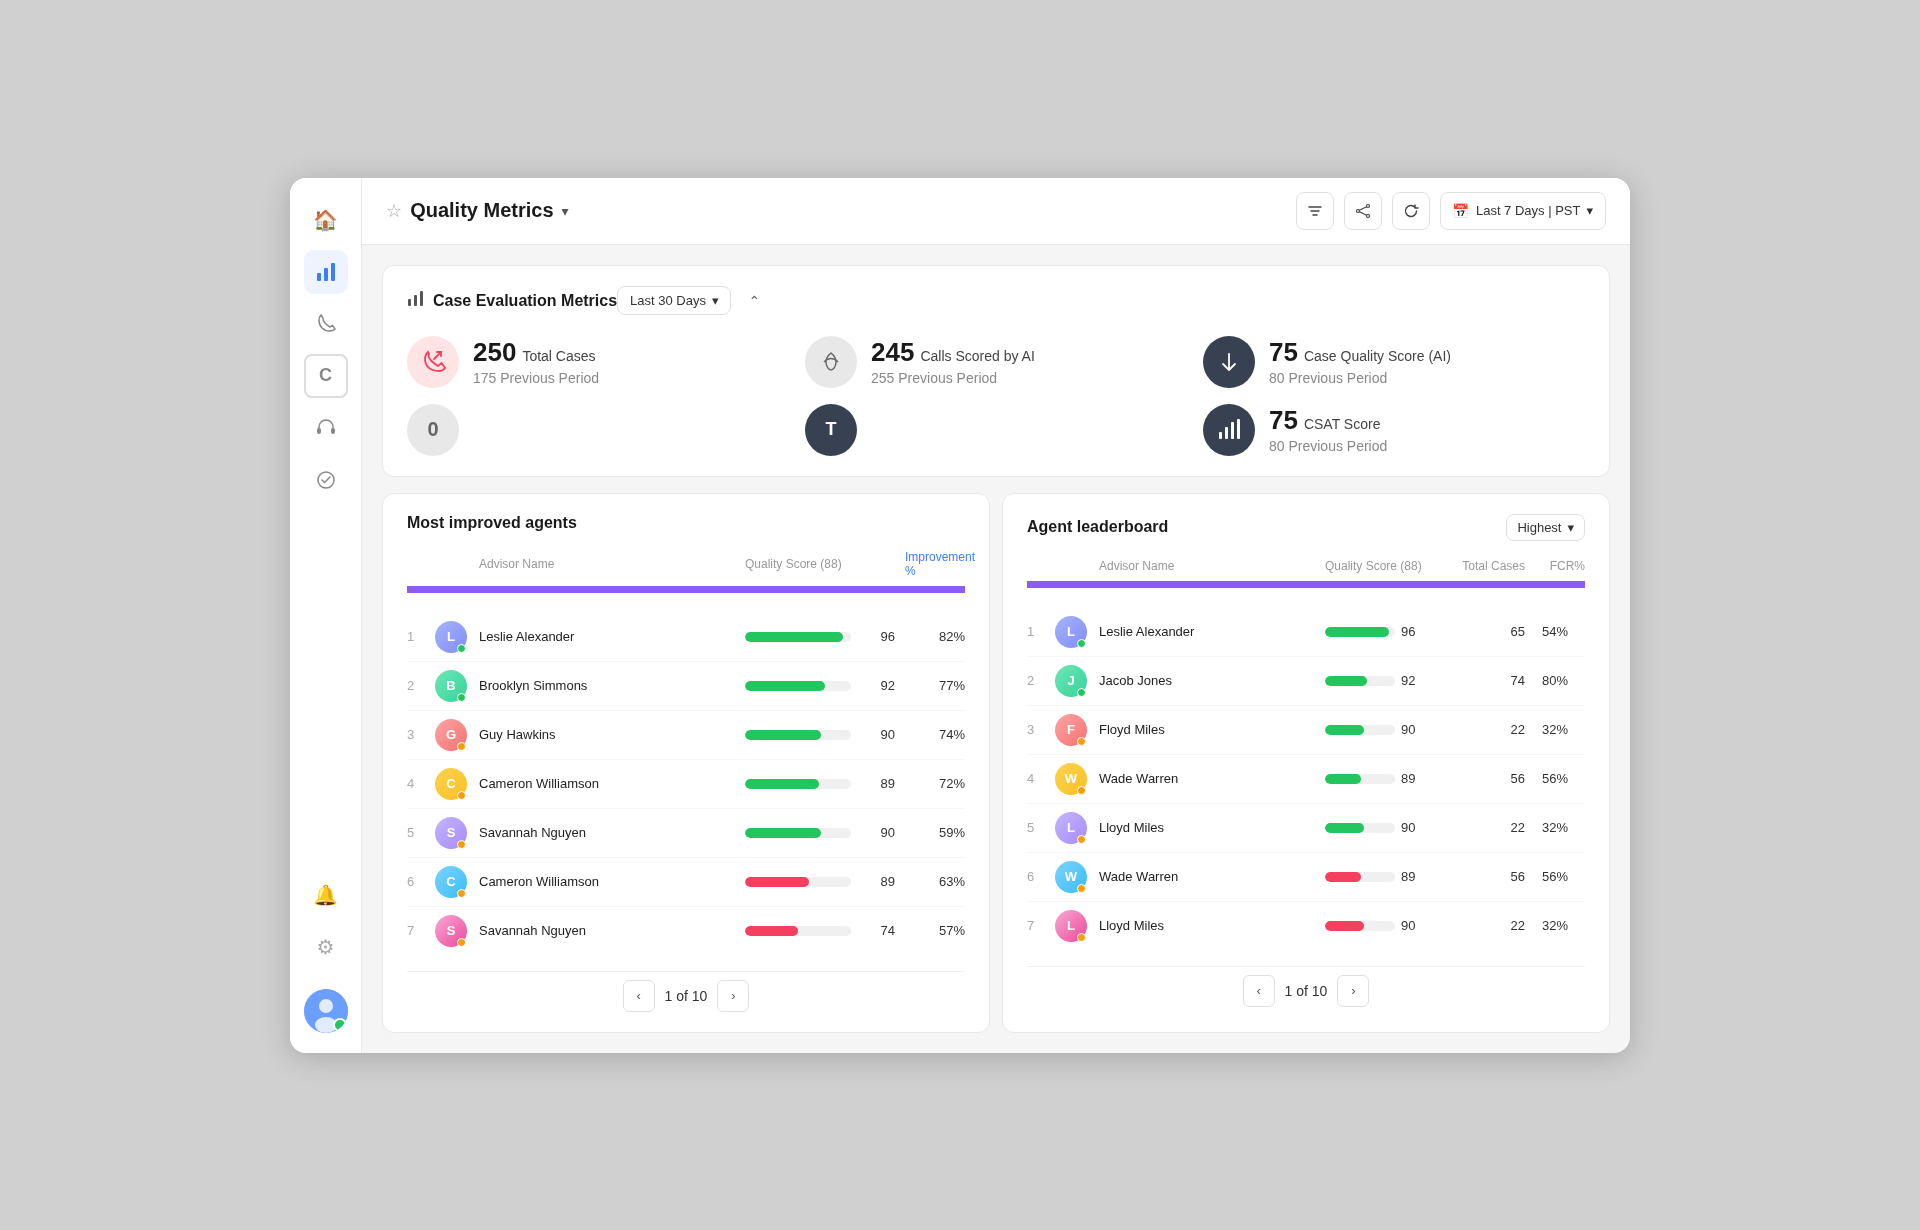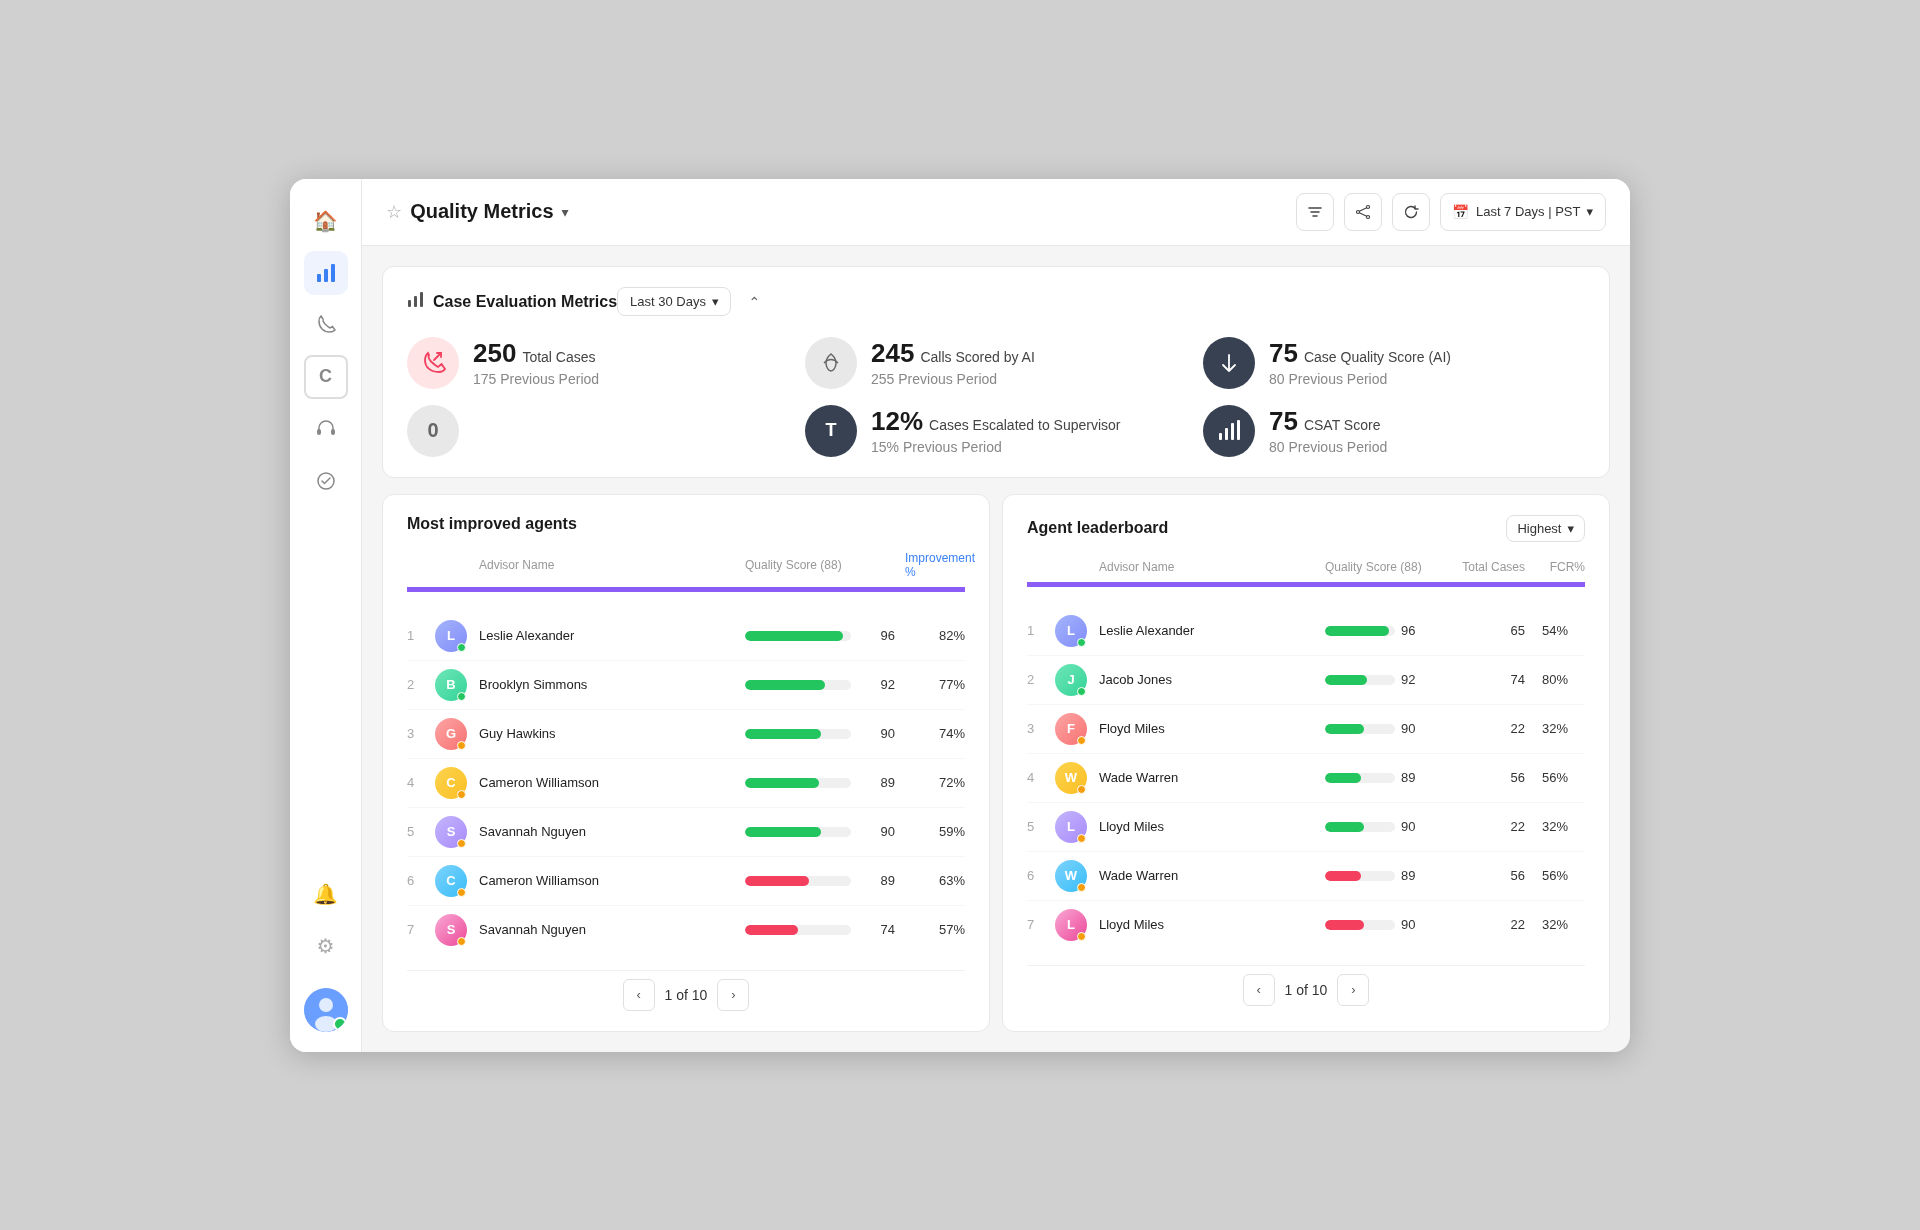--- a/index.html
+++ b/index.html
@@ -266,21 +266,21 @@
       font-size: 13px;
       color: #333;
       cursor: pointer;
       background: #fff;
     }
     
     .table-header-row {
       display: flex;
       align-items: center;
       padding: 4px 0 8px;
-      border-bottom: 5px solid #8b5cf6;
+      border-bottom: 7px solid #8b5cf6;
       margin-bottom: 20px;
     }
     .col-rank { width: 28px; font-size: 12px; color: #999; }
     .col-avatar { width: 44px; }
     .col-name { flex: 1; font-size: 12px; color: #999; }
     .col-bar { width: 160px; font-size: 12px; color: #999; }
     .col-pct { width: 60px; font-size: 12px; color: #3b82f6; }
     
     .col-qscore { width: 120px; font-size: 12px; color: #999; }
     .col-cases { width: 80px; font-size: 12px; color: #999; text-align: right; }
@@ -522,27 +522,20 @@
               </div>
               <div class="metric-sub">80 Previous Period</div>
             </div>
           </div>
 
           <div class="metric-item">
             <div class="metric-icon-wrap gray" style="font-size:20px; font-weight:700; color:#666;">0</div>
           </div>
           <div class="metric-item">
             <div class="metric-icon-wrap dark" style="font-size:18px; font-weight:700; color:#fff;">T</div>
-            <div class="metric-info">
-              <div class="metric-main">
-                <span class="metric-number">12%</span>
-                <span class="metric-label">Cases Escalated to Supervisor</span>
-              </div>
-              <div class="metric-sub">15% Previous Period</div>
-            </div>
           </div>
           <div class="metric-item">
             <div class="metric-icon-wrap dark">
               <svg width="24" height="24" viewBox="0 0 24 24" fill="none">
                 <rect x="2" y="14" width="3" height="7" rx="1" fill="#fff"></rect>
                 <rect x="8" y="9" width="3" height="12" rx="1" fill="#fff"></rect>
                 <rect x="14" y="4" width="3" height="17" rx="1" fill="#fff"></rect>
                 <rect x="20" y="1" width="3" height="20" rx="1" fill="#fff"></rect>
               </svg>
             </div>

